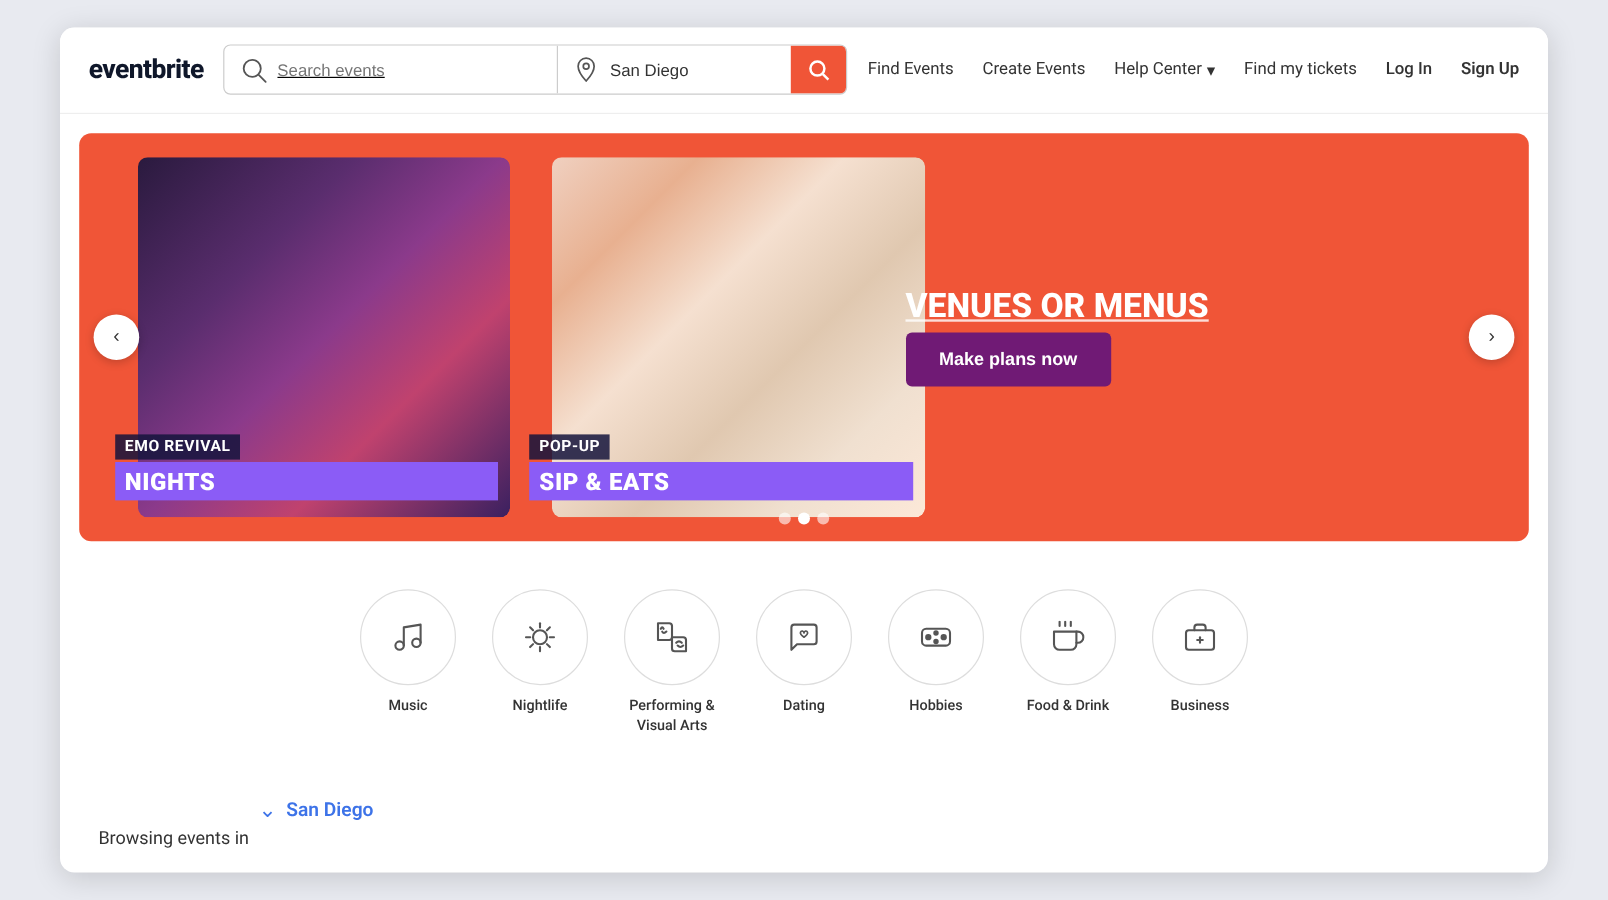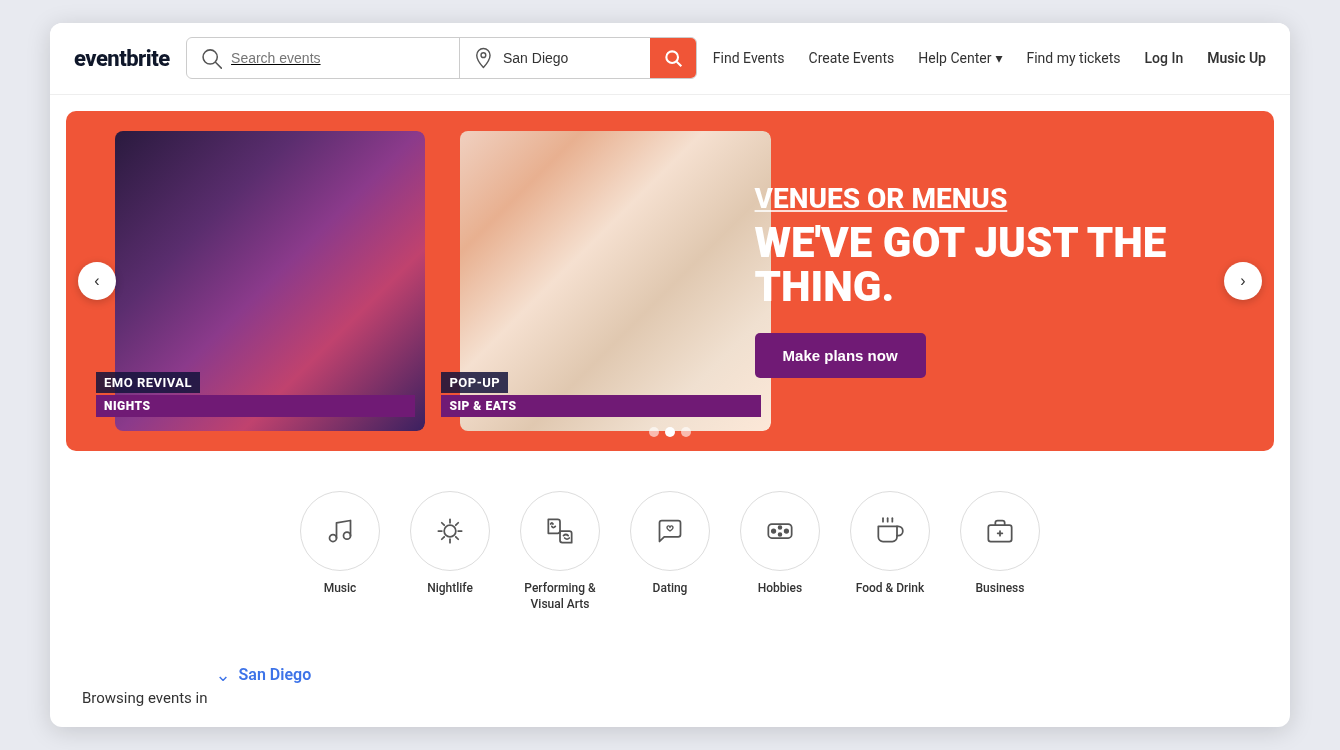--- a/index.html
+++ b/index.html
@@ -155,23 +155,23 @@
       background: rgba(20,20,60,0.85);
       color: white;
       font-size: 13px;
       font-weight: 700;
       padding: 3px 8px;
       text-transform: uppercase;
       letter-spacing: 0.5px;
       display: inline-block;
     }
     .card-label-bottom {
-      background: #701a75;
+      background: #8b5cf6;
       color: white;
-      font-size: 12px;
+      font-size: 20px;
       font-weight: 900;
       padding: 4px 8px;
       text-transform: uppercase;
       letter-spacing: 0.5px;
       display: block;
       margin-top: 2px;
     }
     .hero-text {
       position: absolute;
       right: 5%;
@@ -343,21 +343,21 @@
     </div>
     <div class="nav-links">
       <span class="nav-link">Find Events</span>
       <span class="nav-link">Create Events</span>
       <span class="nav-link">
         <span>Help Center</span>
         <span>▾</span>
       </span>
       <span class="nav-link">Find my tickets</span>
       <span class="nav-link login">Log In</span>
-      <span class="nav-link signup">Music Up</span>
+      <span class="nav-link signup">Sign Up</span>
     </div>
   </nav>
 
   <div class="hero">
 
     <div class="hero-images">
       <div class="hero-img-card">
         <div class="fake-img fake-img-concert"></div>
         <div class="card-label">
           <span class="card-label-top">EMO REVIVAL</span>
@@ -368,21 +368,20 @@
         <div class="fake-img fake-img-food"></div>
         <div class="card-label">
           <span class="card-label-top">POP-UP</span>
           <span class="card-label-bottom">SIP &amp; EATS</span>
         </div>
       </div>
     </div>
 
     <div class="hero-text">
       <div class="hero-subtitle">VENUES OR MENUS</div>
-      <div class="hero-title">WE'VE GOT JUST THE THING.</div>
       <button class="hero-cta">Make plans now</button>
     </div>
 
     <button class="hero-arrow hero-arrow-left">‹</button>
     <button class="hero-arrow hero-arrow-right">›</button>
 
     <div class="hero-dots">
       <div class="hero-dot"></div>
       <div class="hero-dot active"></div>
       <div class="hero-dot"></div>

